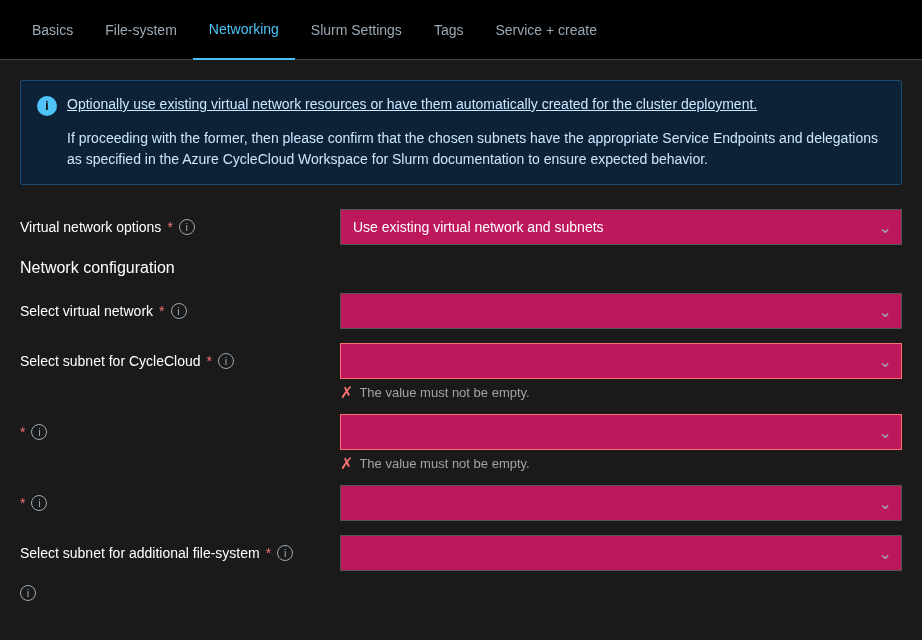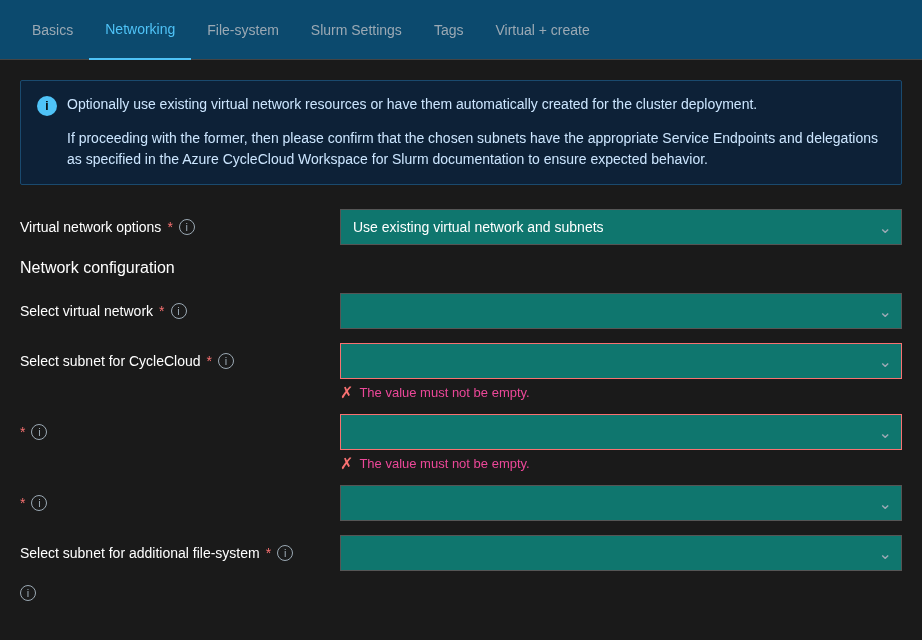--- a/index.html
+++ b/index.html
@@ -9,21 +9,21 @@
       font-family: 'Segoe UI', Arial, sans-serif;
       font-size: 14px;
       width: 922px;
       min-height: 640px;
     }
 
     
     .nav-tabs {
       display: flex;
       align-items: center;
-      background: #0c4a6e;
+      background: #000000;
       border-bottom: 1px solid #444;
       padding: 0 16px;
       height: 60px;
     }
     .nav-tab {
       padding: 0 16px;
       height: 60px;
       display: flex;
       align-items: center;
       cursor: pointer;
@@ -67,20 +67,21 @@
       color: #000;
       font-weight: bold;
       font-size: 12px;
       flex-shrink: 0;
       margin-top: 1px;
     }
     .info-box-text {
       color: #cce6ff;
       font-size: 14px;
       line-height: 1.4;
+      text-decoration: underline;
     }
     .info-box-sub {
       color: #cce6ff;
       font-size: 14px;
       line-height: 1.5;
       padding-left: 30px;
       margin-top: 12px;
     }
 
     
@@ -120,21 +121,21 @@
       flex-shrink: 0;
     }
 
     
     .select-wrapper {
       flex: 1;
       position: relative;
     }
     .select-field {
       width: 100%;
-      background: #0f766e;
+      background: #be185d;
       border: 1px solid #555;
       color: #fff;
       padding: 8px 36px 8px 12px;
       font-size: 14px;
       appearance: none;
       cursor: pointer;
       height: 36px;
       border-radius: 0;
     }
     .select-field.error-border {
@@ -157,21 +158,21 @@
       margin-top: -10px;
       margin-bottom: 12px;
       padding-left: 320px;
     }
     .error-icon {
       color: #f87171;
       font-size: 16px;
       margin-right: 6px;
     }
     .error-text {
-      color: #ec4899;
+      color: #a3a3a3;
       font-size: 13px;
     }
 
     
     .section-heading {
       font-size: 16px;
       font-weight: 400;
       color: #fff;
       margin-bottom: 16px;
       margin-top: 8px;
@@ -194,25 +195,25 @@
       font-size: 11px;
       color: #9ba9b4;
       cursor: pointer;
     }
   </style>
 </head>
 <body>
 
 <nav class="nav-tabs">
   <div class="nav-tab">Basics</div>
+  <div class="nav-tab">File-system</div>
   <div class="nav-tab active">Networking</div>
-  <div class="nav-tab">File-system</div>
   <div class="nav-tab">Slurm Settings</div>
   <div class="nav-tab">Tags</div>
-  <div class="nav-tab">Virtual + create</div>
+  <div class="nav-tab">Service + create</div>
 </nav>
 
 <div class="main-content">
 
   <div class="info-box">
     <div class="info-box-header">
       <div class="info-icon">i</div>
       <div class="info-box-text">Optionally use existing virtual network resources or have them automatically created for the cluster deployment.</div>
     </div>
     <div class="info-box-sub">If proceeding with the former, then please confirm that the chosen subnets have the appropriate Service Endpoints and delegations as specified in the Azure CycleCloud Workspace for Slurm documentation to ensure expected behavior.</div>

